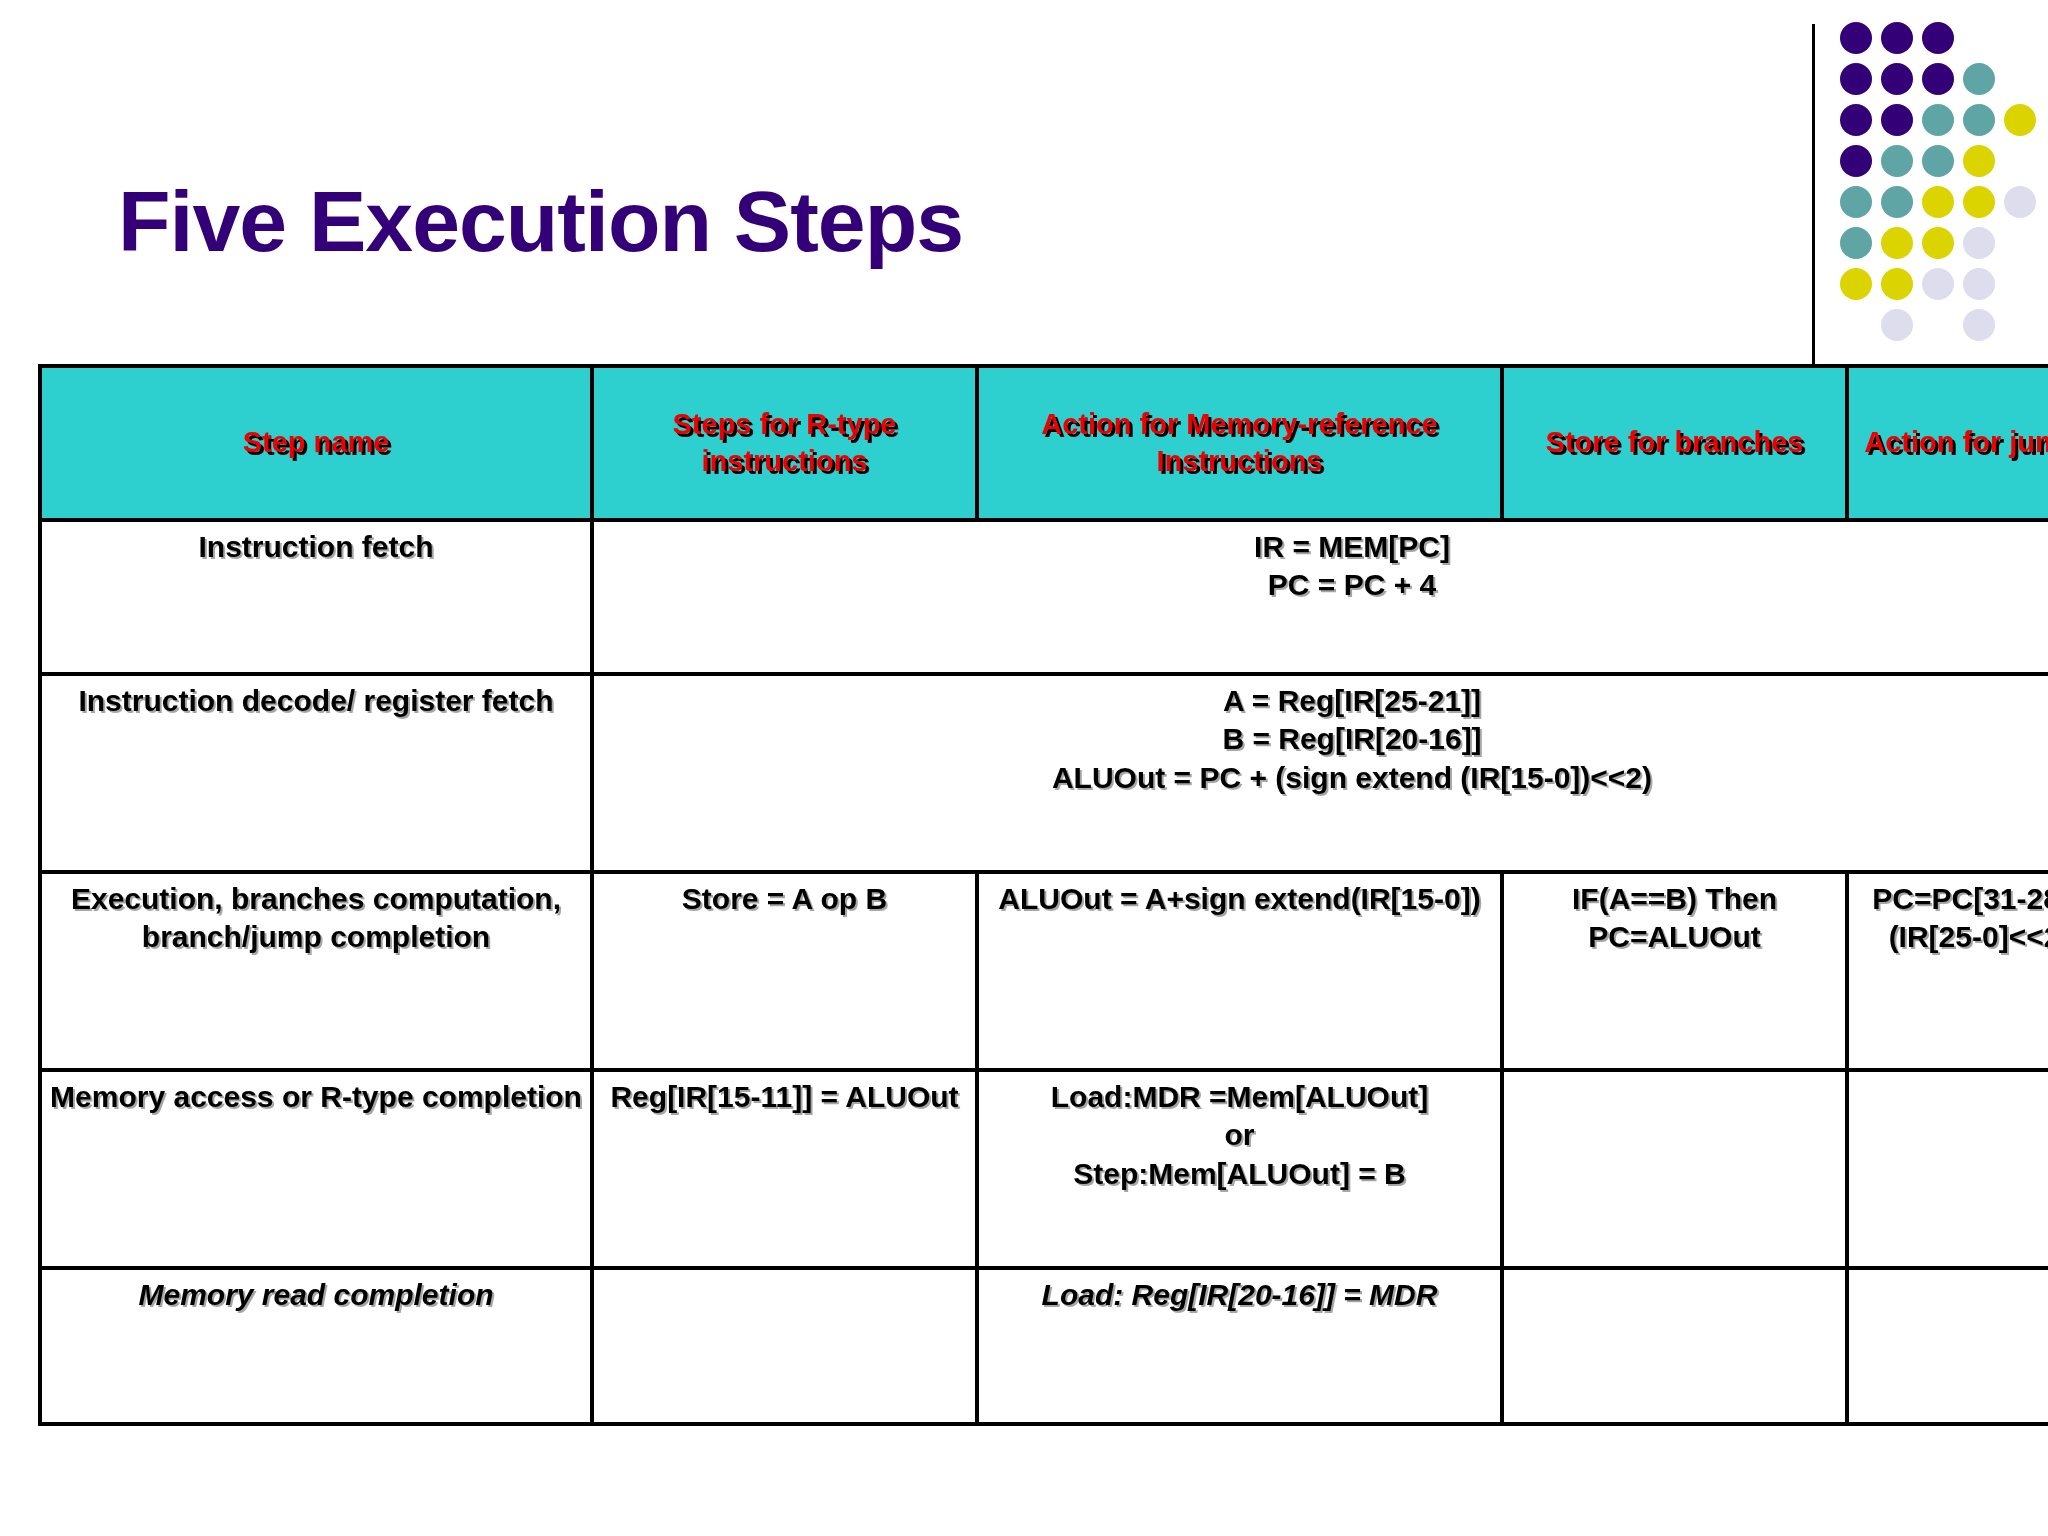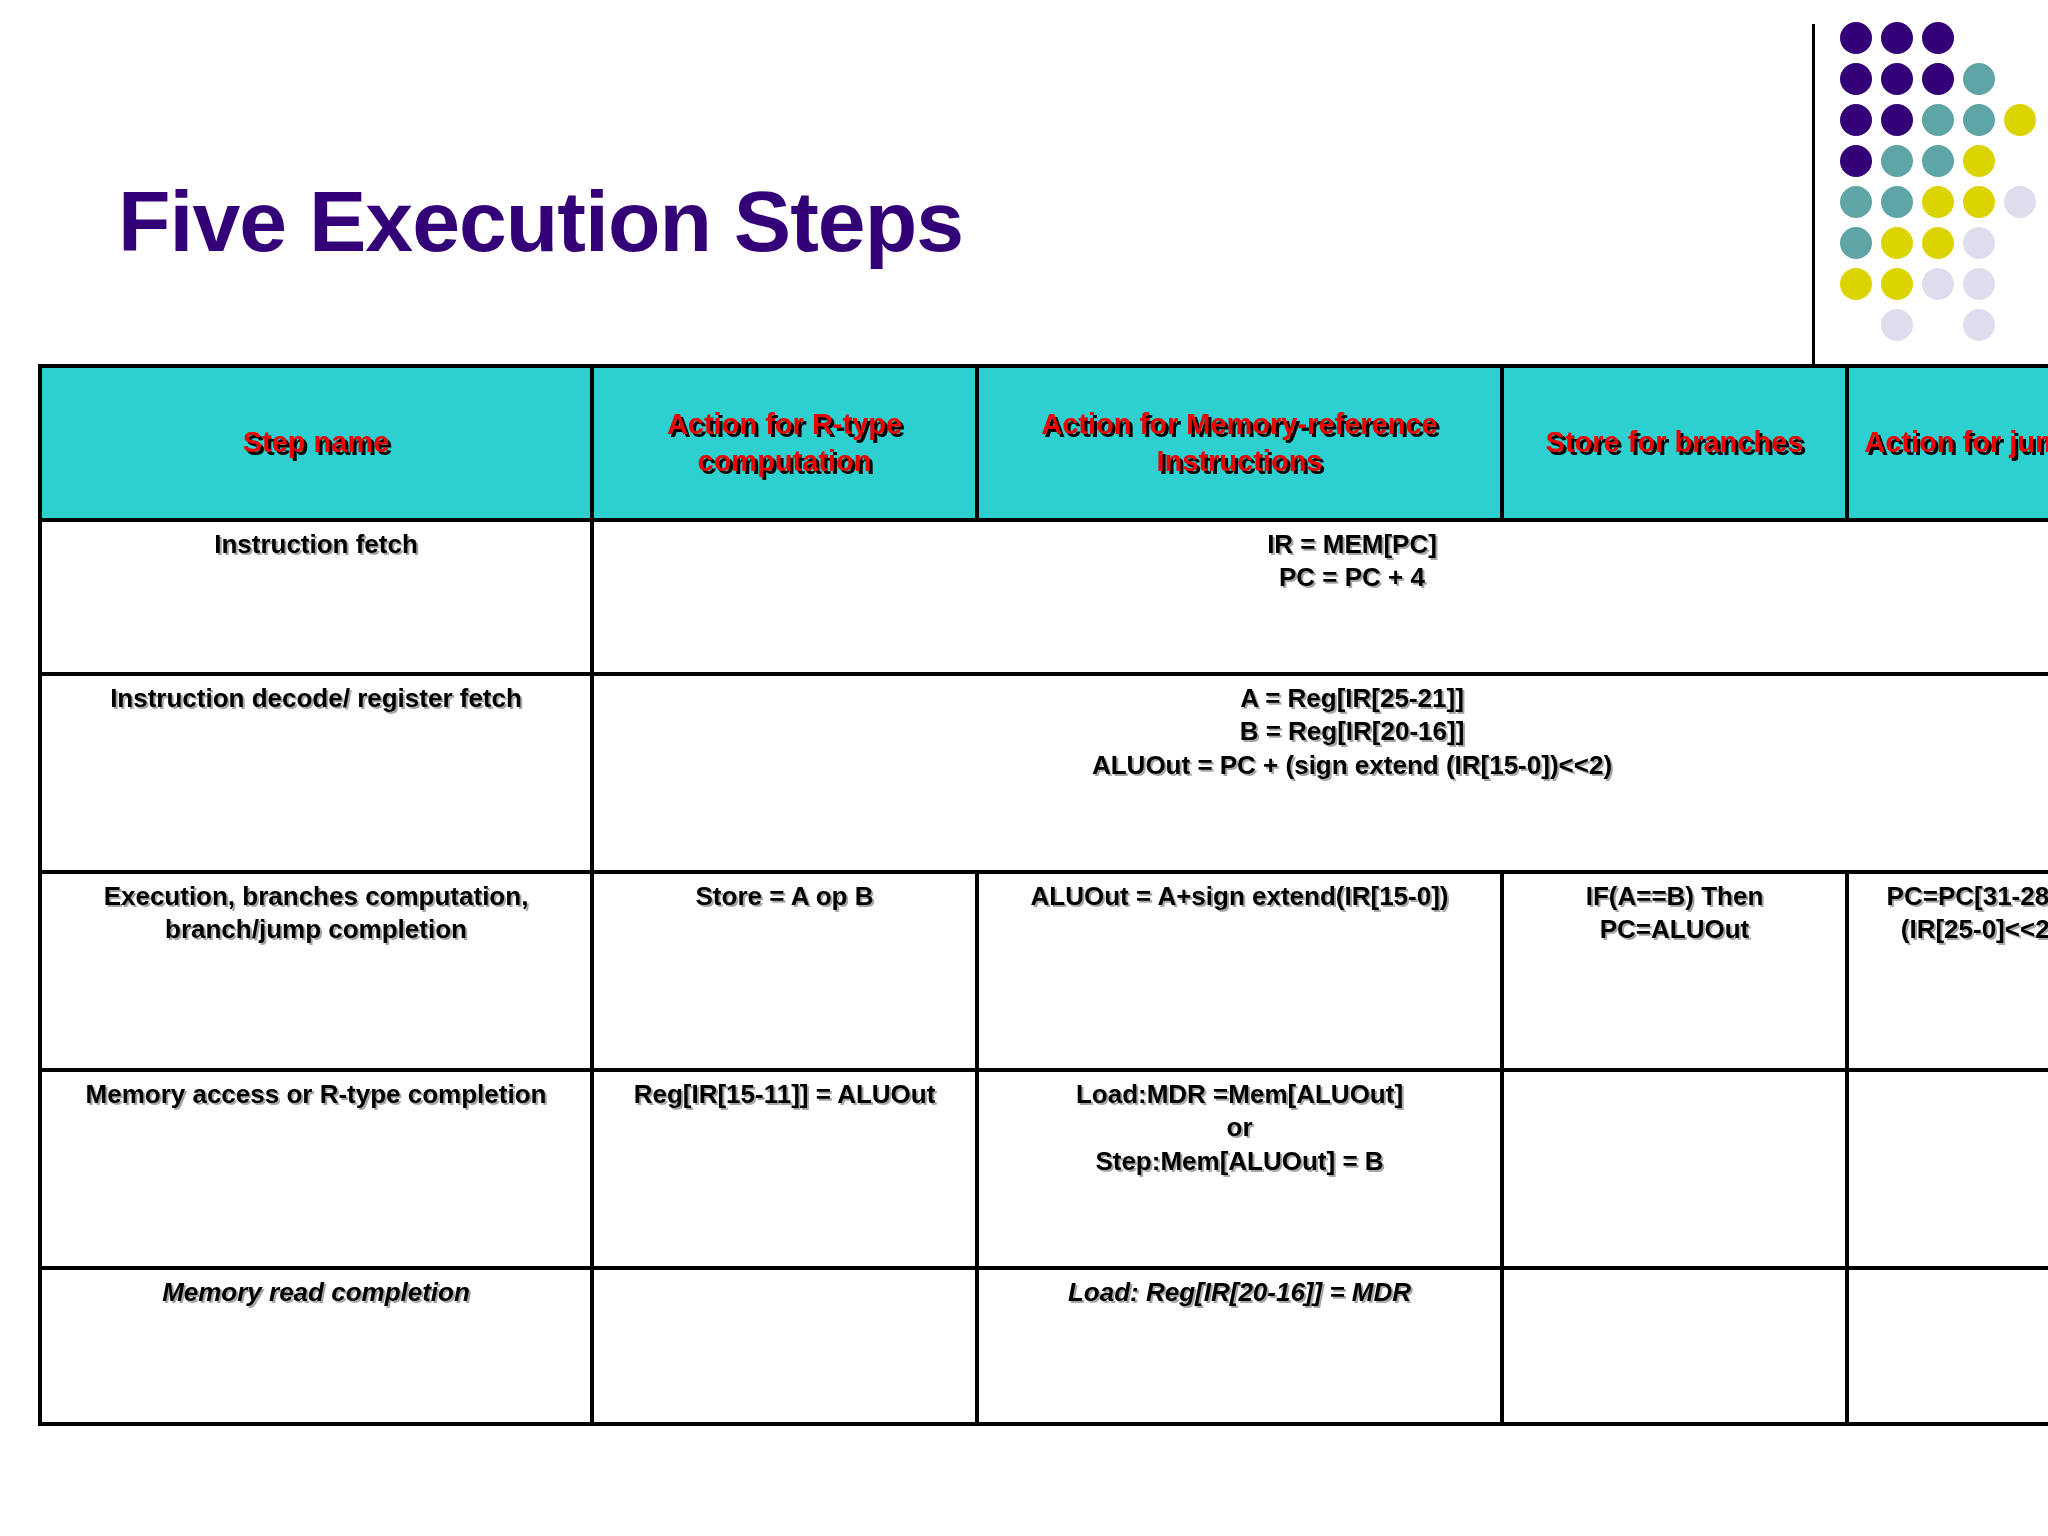--- a/index.html
+++ b/index.html
@@ -68,21 +68,21 @@
     width: 1972px;
     border-collapse: collapse;
     table-layout: fixed;
     background: #ffffff;
   }
   #steps-table td, #steps-table th {
     border: 4px solid #000000;
     padding: 6px 8px;
     text-align: center;
     vertical-align: top;
-    font-size: 26px;
+    font-size: 30px;
     font-weight: bold;
     color: #000000;
     line-height: 1.28;
     text-shadow: 2px 2px 0 rgba(0,0,0,0.35);
   }
   #steps-table thead th {
     background: #2ECFCF;
     color: #EE0000;
     font-size: 29px;
     vertical-align: middle;
@@ -118,21 +118,21 @@
     <span class="dot-row"><span class="dot" style="background: rgb(220, 212, 0);"></span><span class="dot" style="background: rgb(220, 212, 0);"></span><span class="dot" style="background: rgb(221, 221, 238);"></span><span class="dot" style="background: rgb(221, 221, 238);"></span></span>
     <span class="dot-row"><span class="dot blank"></span><span class="dot" style="background: rgb(221, 221, 238);"></span><span class="dot blank"></span><span class="dot" style="background: rgb(221, 221, 238);"></span></span>
   </div>
 
 <div id="page-title">Five Execution Steps</div>
 
 <table id="steps-table">
   <thead>
     <tr>
       <th class="col-step">Step name</th>
-      <th class="col-rtype">Action for R-type computation</th>
+      <th class="col-rtype">Steps for R-type instructions</th>
       <th class="col-mem">Action for Memory-reference Instructions</th>
       <th class="col-br">Store for branches</th>
       <th class="col-jmp">Action for jumps</th>
     </tr>
   </thead>
   <tbody>
 
     <tr class="row-fetch">
       <td>Instruction fetch</td>
       <td class="merged" colspan="4">

